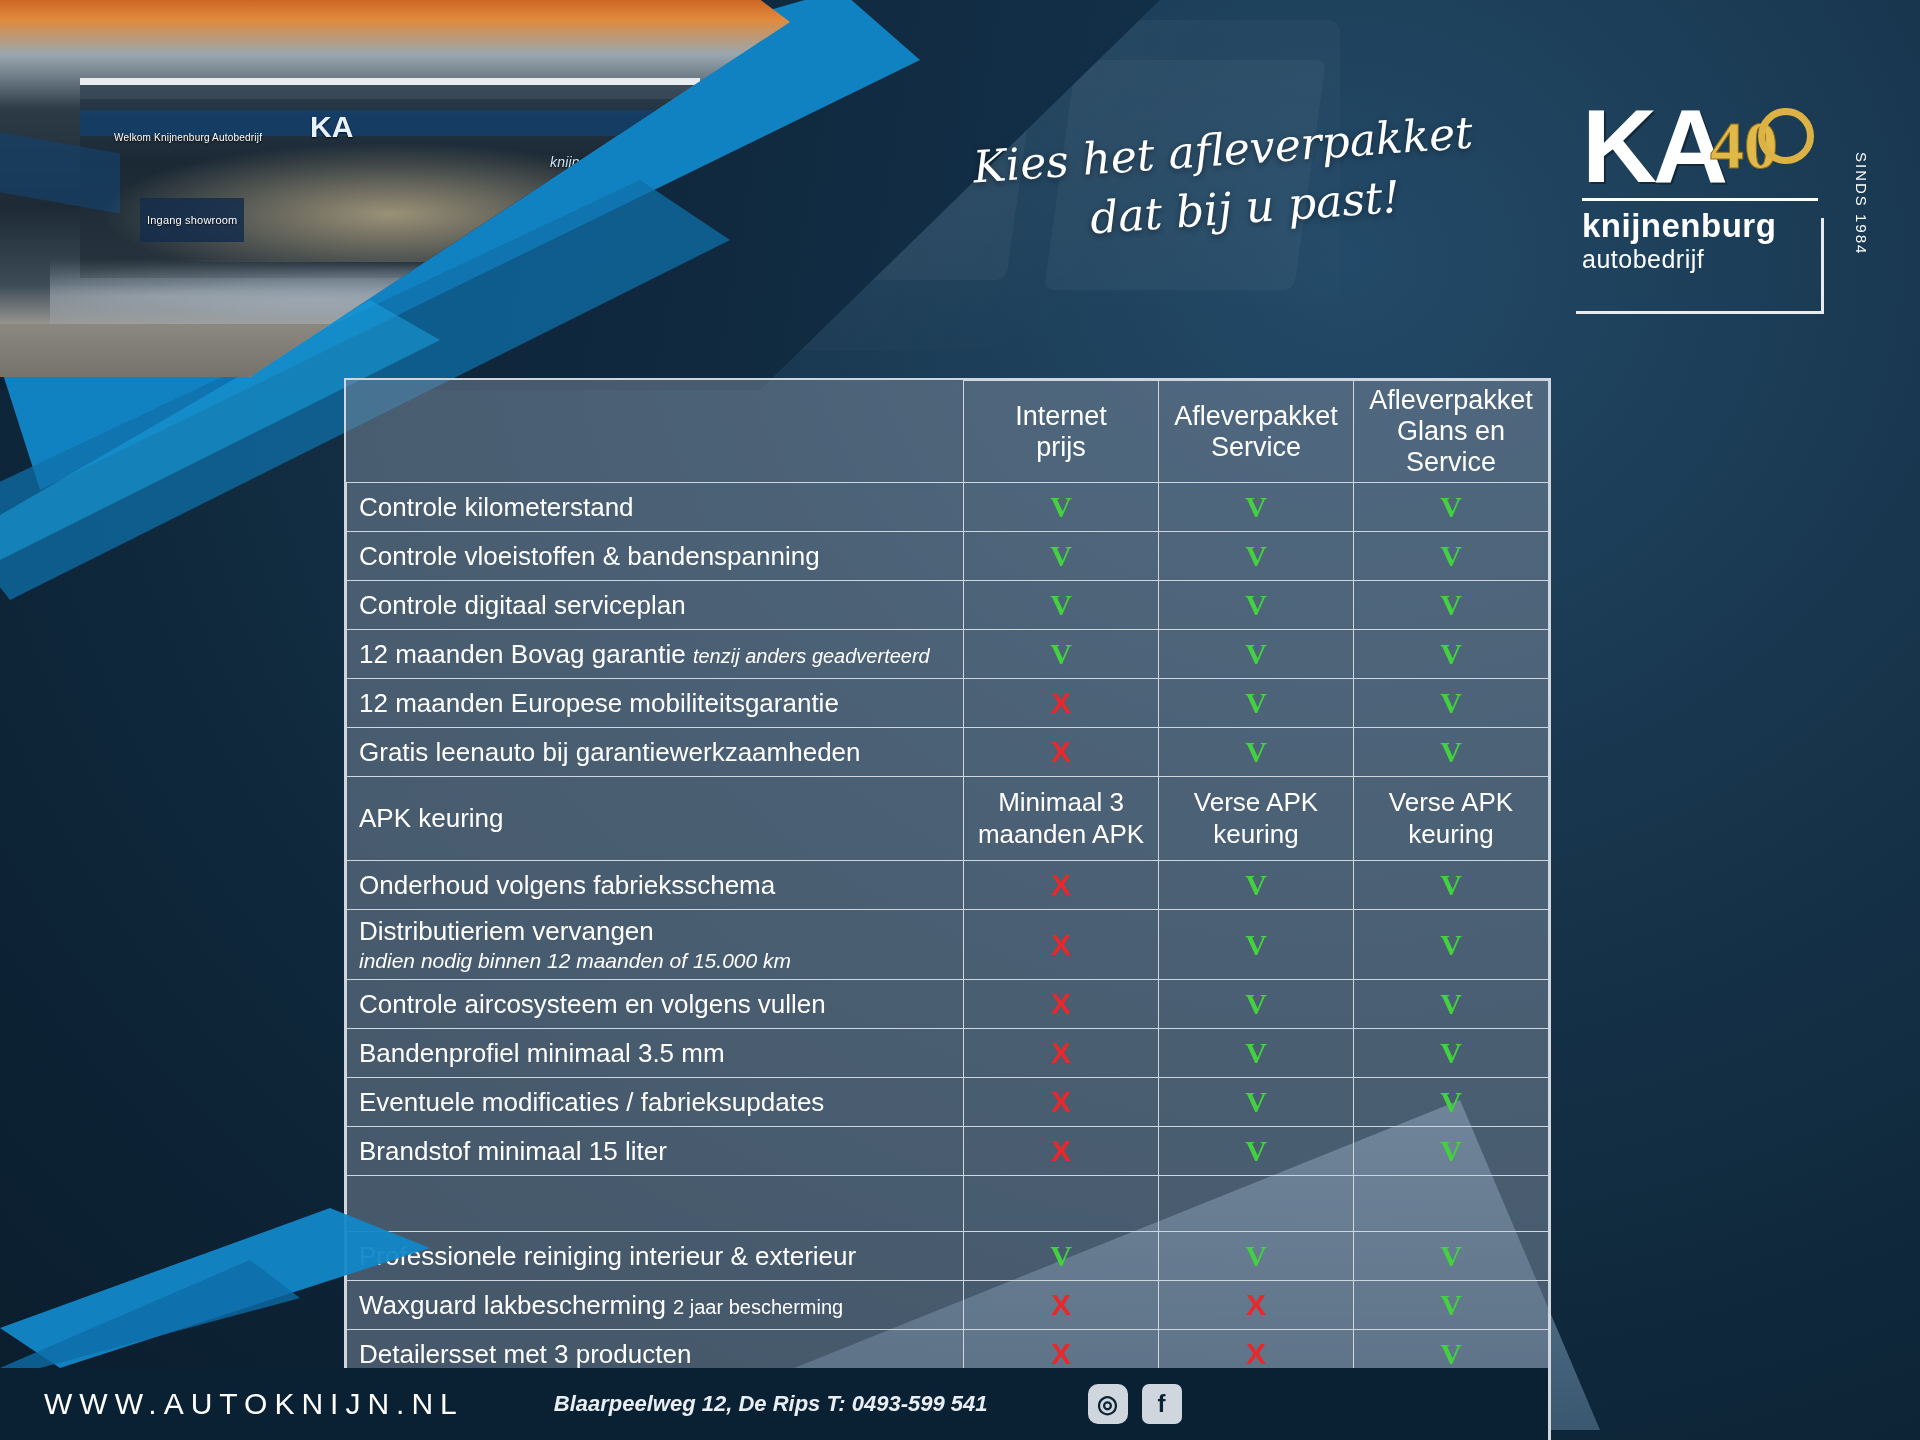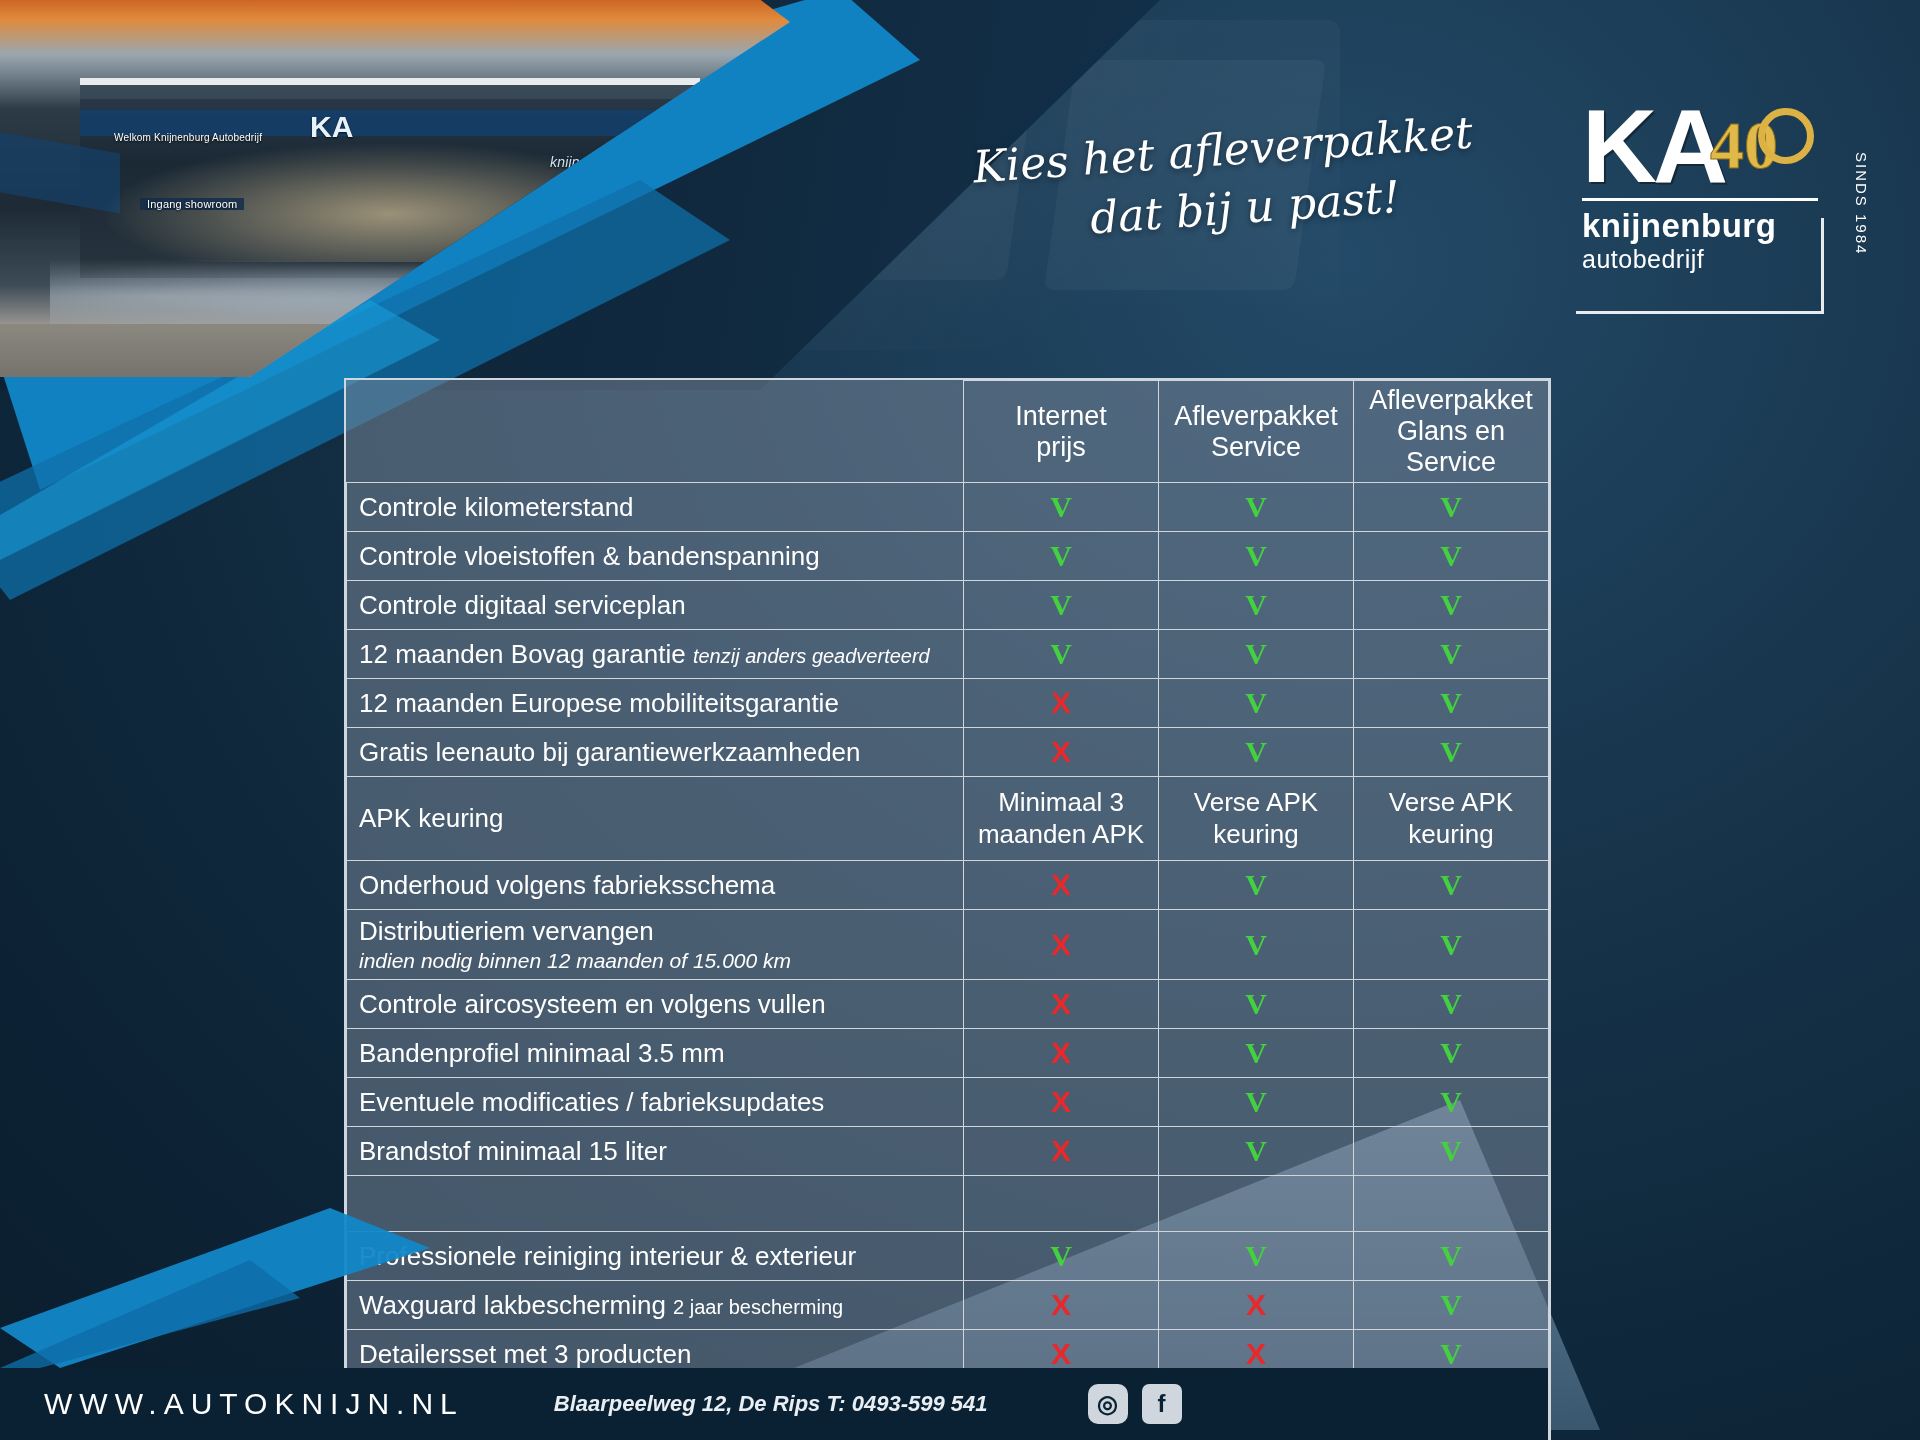--- a/index.html
+++ b/index.html
@@ -103,21 +103,21 @@
   }
   .photo .ground {
     position: absolute; left: 0; bottom: 0; width: 100%; height: 58px;
     background: linear-gradient(to bottom, #8b8880, #74716b);
   }
   .photo-label {
     position: absolute; color: #fff; font-size: 11px; letter-spacing: .2px;
     text-shadow: 0 1px 2px rgba(0,0,0,.8); white-space: nowrap;
   }
   .pl-welkom { left: 124px; top: 140px; font-size: 10px; }
-  .pl-ingang { left: 150px; top: 206px; font-size: 11px; background: rgba(20,45,75,.85); padding: 0 7px; }
+  .pl-ingang { left: 150px; top: 206px; font-size: 11px; background: rgba(20,45,75,.85); padding: 16px 7px; }
   .pl-knij { left: 560px; top: 162px; font-size: 14px; font-style: italic; color:#cfe6f7; }
   .pl-auto { left: 662px; top: 168px; font-size: 12px; color:#dfe9f2; }
   .pl-ka  { left: 320px; top: 118px; font-size: 30px; font-weight: bold; color:#e8f2fb; }
 
   
   .slogan {
     position: absolute; left: 940px; top: 120px; width: 570px;
     color: #ffffff;
     font-family: "DejaVu Serif", serif;
     font-style: italic;

